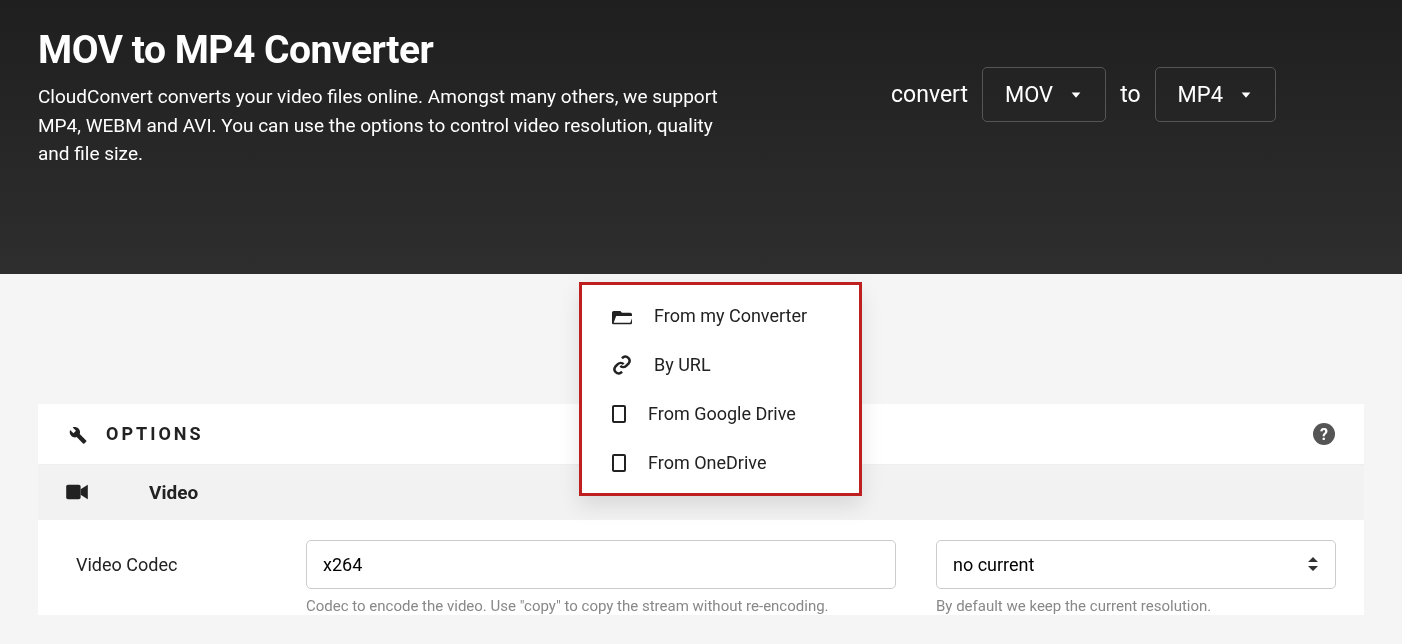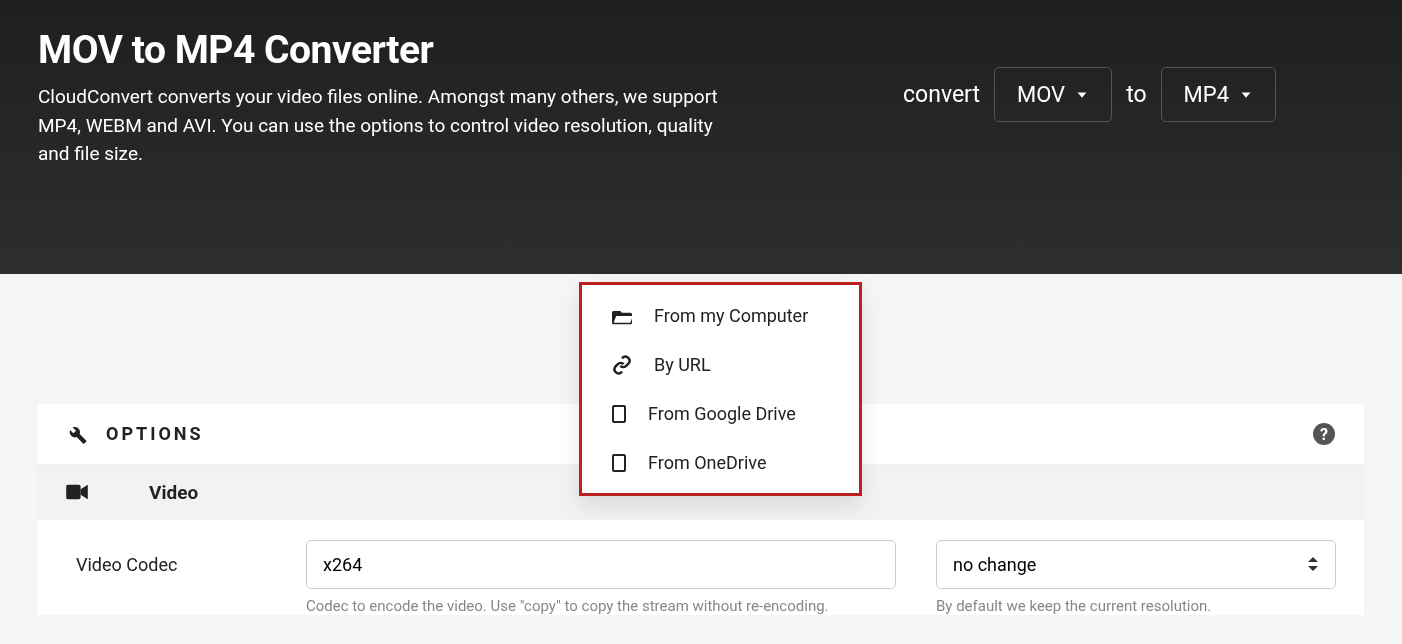--- a/index.html
+++ b/index.html
@@ -20,21 +20,21 @@
     .format-word { color: #fff; font-size: 23px; }
     .format-select {
       border: 1px solid #555;
       border-radius: 5px;
       padding: 14px 22px;
       color: #fff;
       background: transparent;
       font-size: 22px;
       display: flex;
       align-items: center;
-      gap: 10px;
+      gap: 16px;
       cursor: pointer;
     }
     .chev-down-white { width: 14px; height: 14px; }
     
     .content { padding: 0 38px; }
     
     .options-panel { background: #fff; margin-top: 130px; }
     .options-header {
       display: flex; align-items: center; justify-content: space-between;
       padding: 18px 28px;
@@ -161,38 +161,38 @@
     <div class="option-row">
       <div class="option-label">Video Codec</div>
       <div class="option-col">
         <div class="select-box">
           <span>x264</span>
         </div>
         <div class="hint">Codec to encode the video. Use "copy" to copy the stream without re-encoding.</div>
       </div>
       <div class="option-col last">
         <div class="select-box">
-          <span>no change</span>
+          <span>no current</span>
           <svg class="select-caret" viewBox="0 0 12 18" fill="currentColor">
               <path d="M1 7l5-5 5 5zM1 11l5 5 5-5z"></path>
             </svg>
         </div>
         <div class="hint">By default we keep the current resolution.</div>
       </div>
     </div>
   </div>
 </div>
 
 <div class="file-dropdown-wrap">
   <div class="menu-list">
     <div class="menu-item">
       <svg class="menu-icon" viewBox="0 0 24 20" fill="currentColor">
           <path d="M22 6H12l-2-2H2C.9 4 0 4.9 0 6v12c0 1.1.9 2 2 2h20c1.1 0 2-.9 2-2V8c0-1.1-.9-2-2-2zm0 12H2l3-8h20l-3 8z"></path>
         </svg>
-      <span>From my Computer</span>
+      <span>From my Converter</span>
     </div>
     <div class="menu-item">
       <svg class="menu-icon" viewBox="0 0 24 24" fill="none" stroke="currentColor" stroke-width="3">
           <path d="M10 13a5 5 0 007 0l3-3a5 5 0 00-7-7l-1 1"></path>
           <path d="M14 11a5 5 0 00-7 0l-3 3a5 5 0 007 7l1-1"></path>
         </svg>
       <span>By URL</span>
     </div>
     <div class="menu-item">
       <span class="icon-box-outline"></span>

